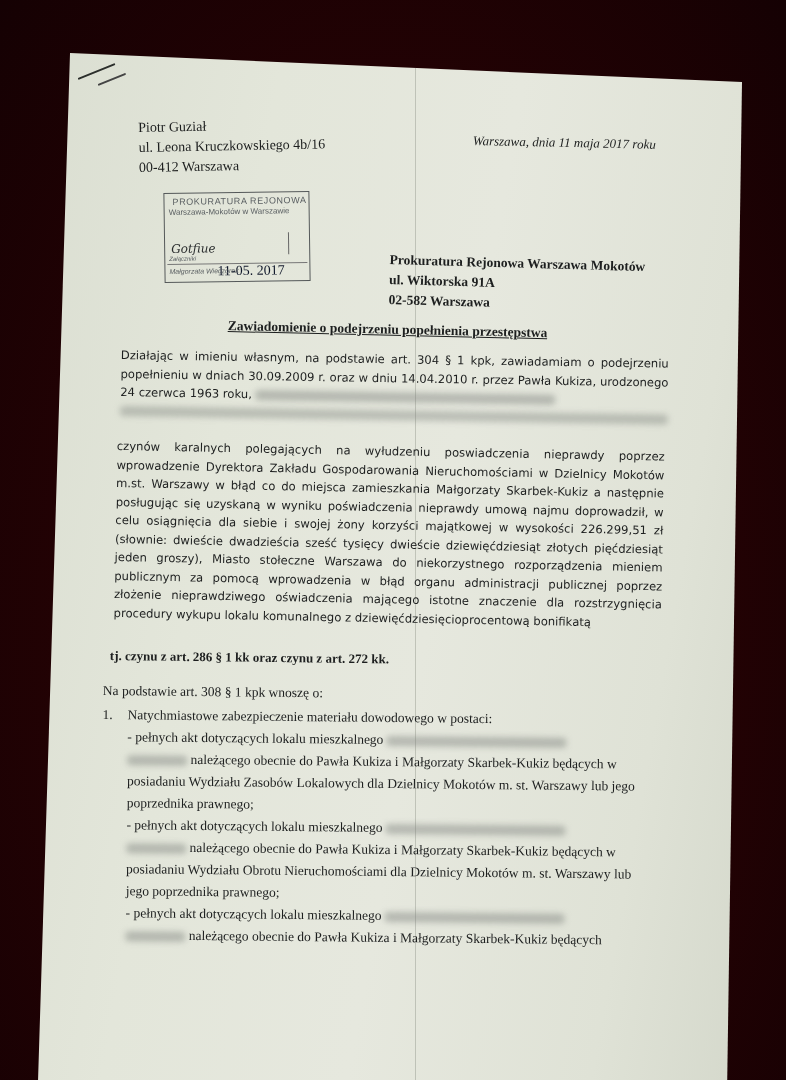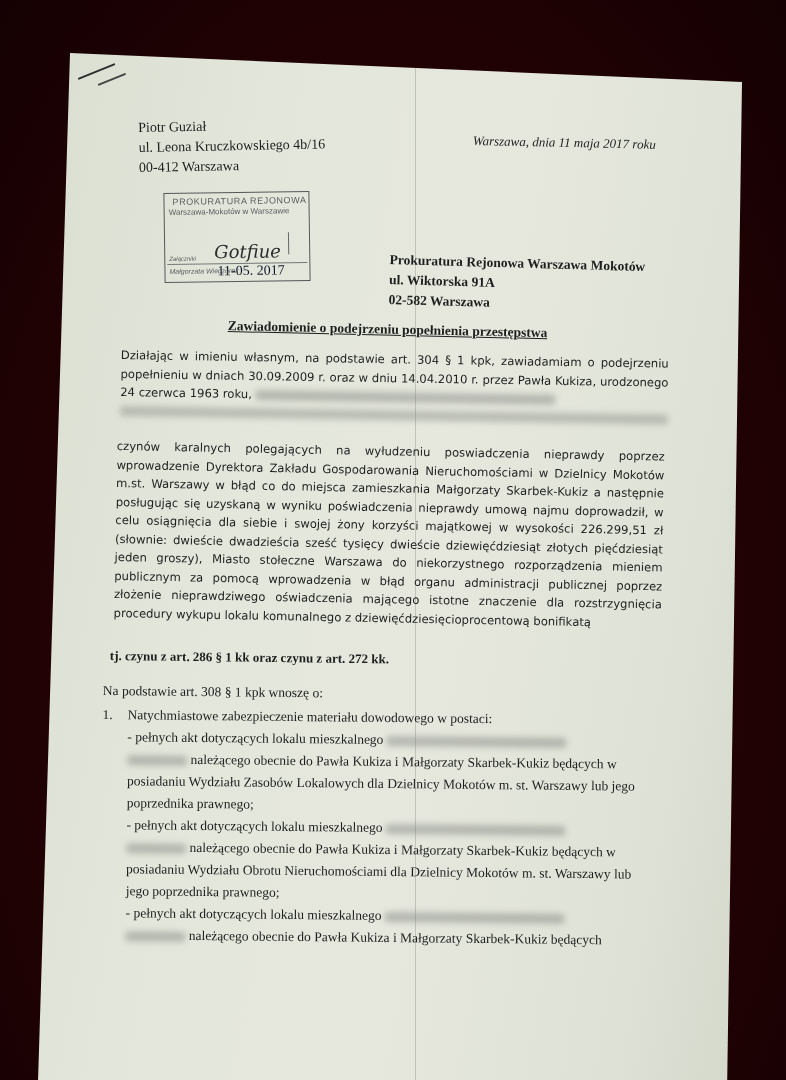--- a/index.html
+++ b/index.html
@@ -21,21 +21,21 @@
   .sender { position: absolute; left: 138px; top: 118px; font-size: 14px; line-height: 20px; transform: rotate(-1.1deg); transform-origin: left top; }
   .place-date { position: absolute; left: 473px; top: 133px; font-size: 13px; font-style: italic; transform: rotate(1.2deg); transform-origin: left top; }
   .stamp {
     position: absolute; left: 164px; top: 192px; width: 144px; height: 88px;
     border: 1.5px solid #55595a; color: #5a5f62; font-family: "Liberation Sans", sans-serif;
     transform: rotate(-0.8deg);
   }
   .stamp .s1 { position: absolute; left: 8px; top: 3px; font-size: 9px; letter-spacing: 0.6px; }
   .stamp .s2 { position: absolute; left: 4px; top: 14px; font-size: 8px; }
   .stamp .s3 { position: absolute; left: 52px; top: 38px; font-size: 14px; font-family: "Liberation Serif", serif; color:#0f172a;margin-top:32px; }
-  .stamp .sig { position: absolute; left: 6px; top: 48px; font-size: 18px; font-style: italic; color: #2a2d2e; font-family:"DejaVu Serif", serif;margin-left:43px; }
+  .stamp .sig { position: absolute; left: 6px; top: 48px; font-size: 12px; font-style: italic; color: #2a2d2e; font-family:"DejaVu Serif", serif; }
   .stamp .s4 { position: absolute; left: 4px; top: 62px; font-size: 6px; font-style: italic; }
   .stamp .s5 { position: absolute; left: 4px; top: 74px; font-size: 7px; font-style: italic; }
   .stamp .line { position: absolute; left: 2px; right: 2px; height: 1px; background: #777; }
   .stamp .vline { position: absolute; right: 20px; top: 40px; width: 1px; height: 22px; background:#666; }
   .recipient { position: absolute; left: 390px; top: 250px; font-size: 13.5px; font-weight: bold; line-height: 20px; transform: rotate(1.6deg); transform-origin: left top; }
   .title { position: absolute; left: 228px; top: 318px; font-size: 13.5px; font-weight: bold; text-decoration: underline; transform: rotate(1.3deg); transform-origin: left top; }
   .body-block { position: absolute; width: 548px; font-family: "DejaVu Sans", sans-serif; font-size: 11.6px; line-height: 18.5px; text-align: justify; transform-origin: left top; }
   .p1 { left: 121px; top: 346px; transform: rotate(0.9deg); }
   .p2 { left: 117px; top: 437px; transform: rotate(1.1deg); }
   .redact { display: inline-block; height: 10px; background: rgba(120,125,120,0.45); filter: blur(3px); vertical-align: middle; border-radius: 4px; }

